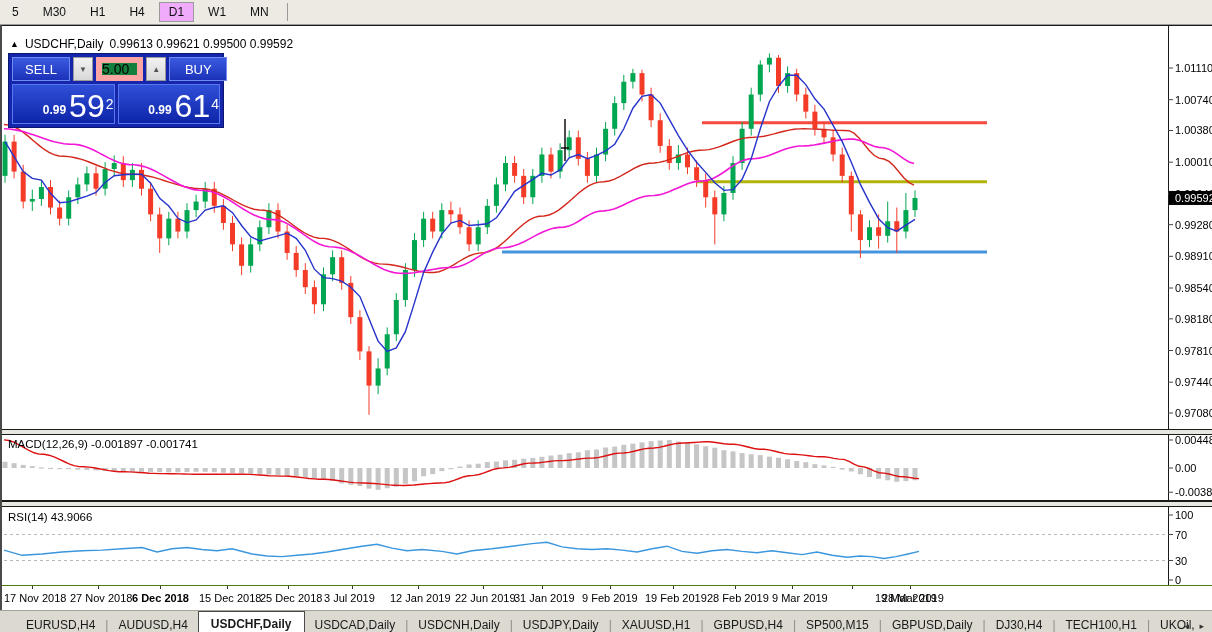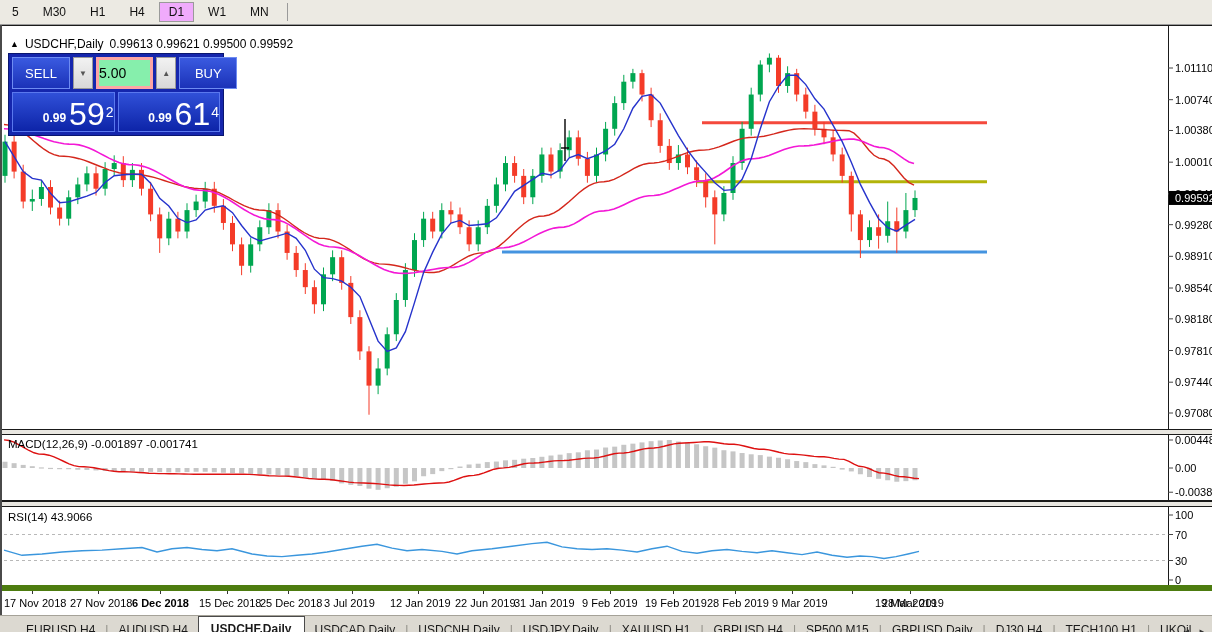--- a/index.html
+++ b/index.html
@@ -9,31 +9,31 @@
   .tf-btn.active{background:#f0abfc;border:1px solid #9a9a9a;}
   .tf-sep{width:1px;height:18px;background:#9a9a9a;margin:0 6px;}
   .chart-window{position:relative;width:1212px;border-left:2px solid #4a4a4a;box-sizing:border-box;background:#fff;}
   .pane{position:relative;display:block;}
   .splitter{height:4px;background:#e9e7e1;border-top:1px solid #1a1a1a;border-bottom:1px solid #1a1a1a;}
   .pane svg{display:block;}
   .chart-title{position:absolute;left:8px;top:12px;font-size:12px;color:#000;display:flex;gap:6px;align-items:center;}
   .collapse-tri{font-size:9px;}
   
   .trade-panel{position:absolute;left:6px;top:28px;width:216px;background:#1526ad;border:1px solid #0a1670;padding:3px;box-sizing:border-box;}
-  .tp-row1{display:flex;height:32px;gap:3px;}
+  .tp-row1{display:flex;height:24px;gap:3px;}
   .tp-btn{flex:0 0 56px;background:linear-gradient(#3a5ae0,#1b32b8);border:1px solid #6e8cf2;color:#fff;font-size:13px;display:flex;align-items:center;justify-content:center;}
   .tp-spin{flex:0 0 18px;background:linear-gradient(#f2f2f2,#d8d8d8);border:1px solid #9a9a9a;color:#555;font-size:8px;display:flex;align-items:center;justify-content:center;}
-  .tp-vol{flex:1;background:#86efac;border:3px solid #fca5a5;color:#000;font-size:14px;display:flex;align-items:center;justify-content:flex-end;padding-right:24px;}
+  .tp-vol{flex:1;background:#15803d;border:6px solid #fca5a5;color:#000;font-size:14px;display:flex;align-items:center;justify-content:flex-end;padding-right:8px;}
   .tp-row2{display:flex;gap:3px;margin-top:3px;height:40px;}
   .tp-price{flex:1;background:linear-gradient(#3050d8,#0d24a8);border:1px solid #5a78ee;color:#fff;display:flex;align-items:flex-end;justify-content:flex-end;padding-bottom:2px;}
   .tp-price .small{font-size:12px;font-weight:bold;margin-right:3px;margin-bottom:4px;}
   .tp-price .big{font-size:32px;line-height:30px;}
   .tp-price .sup{font-size:14px;vertical-align:top;margin-left:1px;position:relative;top:-2px;}
   
-  .date-axis{height:24px;position:relative;background:#fff;border-top:6px solid #4d7c0f;font-size:11px;color:#000;}
+  .date-axis{height:24px;position:relative;background:#fff;border-top:1px solid #4d7c0f;font-size:11px;color:#000;}
   .date-axis .dt{position:absolute;top:6px;white-space:nowrap;}
   .date-axis .tick{position:absolute;top:0;width:1px;height:3px;background:#333;}
   
   .tab-bar{height:27px;background:#dcd9d1;border-top:1px solid #a5a298;display:flex;align-items:flex-end;font-size:12px;color:#1a1a1a;padding-left:16px;position:relative;}
   .tab{padding:4px 10px 6px 10px;white-space:nowrap;cursor:default;}
   .tab.active{background:#fff;border:1px solid #4a4a4a;border-bottom:none;font-weight:bold;padding:5px 12px 7px 12px;}
   .tab-sep{color:#8f8d86;padding:4px 0 6px 0;}
   .tab-arrows{position:absolute;right:4px;bottom:7px;font-size:9px;color:#333;letter-spacing:4px;}
 </style>
 </head>

